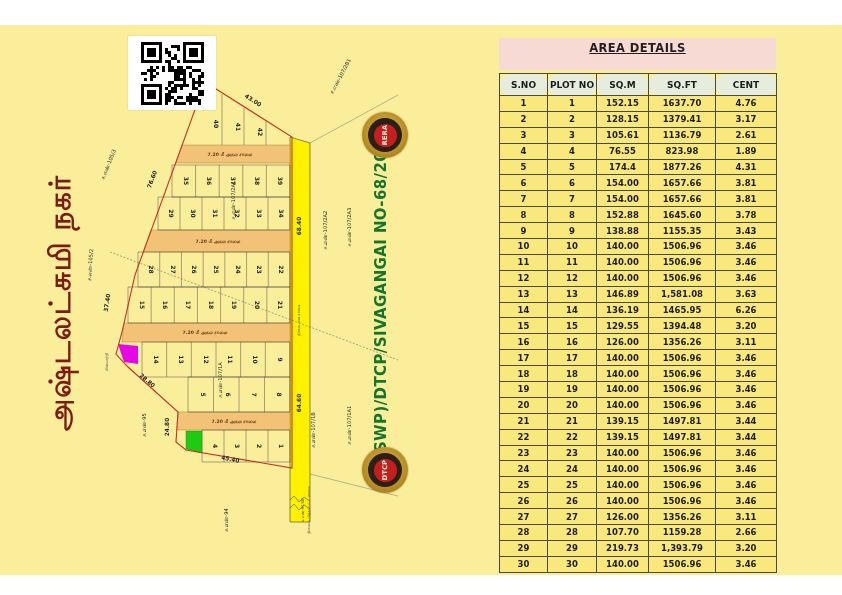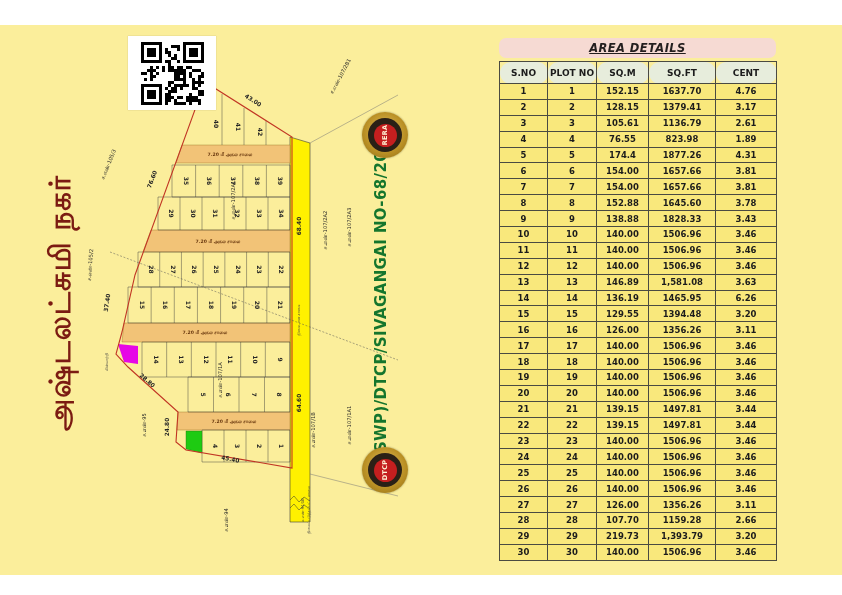--- a/index.html
+++ b/index.html
@@ -30,22 +30,22 @@
   .seal-mid{width:34px;height:34px;border-radius:50%;background:#2a2016;
     display:flex;align-items:center;justify-content:center;}
   .seal-core{width:23px;height:23px;border-radius:50%;background:#c41f1f;
     display:flex;align-items:center;justify-content:center;}
   .seal-core span{display:block;transform:rotate(-90deg);color:#fff6d8;font-size:6.5px;
     font-weight:bold;letter-spacing:.3px;}
   .seal-top{left:362px;top:87px;}
   .seal-bottom{left:362px;top:422px;}
 
   .table-wrap{position:absolute;left:499px;top:13px;width:277px;}
-  .table-title{background:#F6DAD3;height:20px;line-height:20px;text-align:center;font-weight:bold;
-    font-style:italic;text-decoration:underline;font-size:11.5px;color:#241f1f;letter-spacing:.4px;border-radius:7px;}
+  .table-title{background:#F6DAD3;height:32px;line-height:20px;text-align:center;font-weight:bold;
+    text-decoration:underline;font-size:11.5px;color:#241f1f;letter-spacing:.4px;}
   #area-table{border-collapse:collapse;margin-top:3px;width:277px;table-layout:fixed;}
   #area-table th,#area-table td{border:1px solid #4a4a42;text-align:center;font-weight:bold;
     color:#1c1c1c;padding:0;overflow:hidden;}
   #area-table th{background:#E7EDDC;height:21px;font-size:9px;border-radius:11px;}
   #area-table td{background:#F9E87C;height:14.9px;font-size:8.5px;}
 </style>
 </head>
 <body>
 
 <div class="page">
@@ -424,21 +424,21 @@
               <td>8</td>
               <td>8</td>
               <td>152.88</td>
               <td>1645.60</td>
               <td>3.78</td>
             </tr>
             <tr>
               <td>9</td>
               <td>9</td>
               <td>138.88</td>
-              <td>1828.33</td>
+              <td>1155.35</td>
               <td>3.43</td>
             </tr>
             <tr>
               <td>10</td>
               <td>10</td>
               <td>140.00</td>
               <td>1506.96</td>
               <td>3.46</td>
             </tr>
             <tr>

